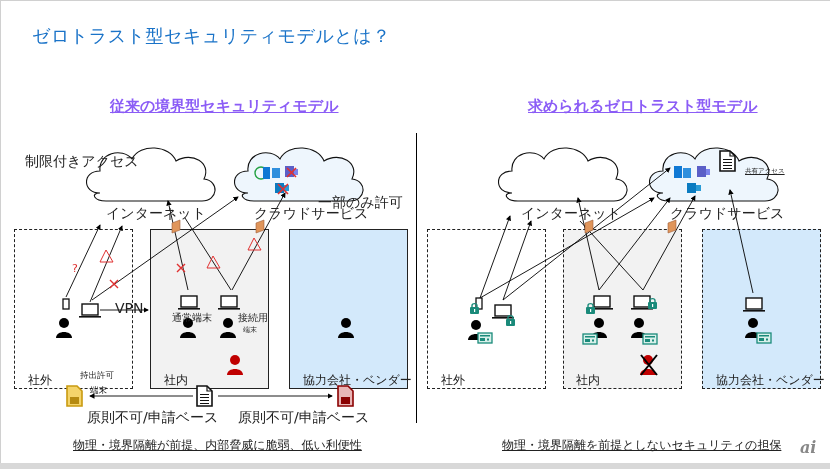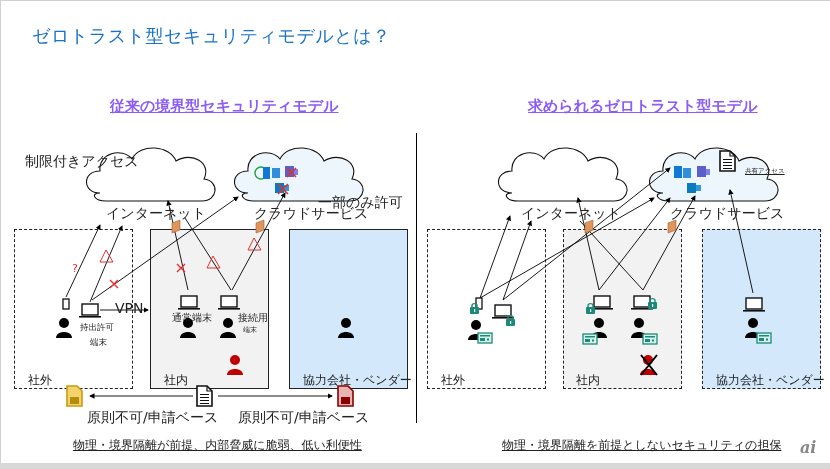--- a/index.html
+++ b/index.html
@@ -11,21 +11,21 @@
   .sec-title { position: absolute; top: 97px; font-size: 15px; font-weight: bold; color: #8b5cf6; text-decoration: underline; white-space: nowrap; }
   .caption { position: absolute; top: 437px; font-size: 12px; color: #222; text-decoration: underline; white-space: nowrap; }
   .divider { position: absolute; left: 416px; top: 133px; width: 1px; height: 290px; background: #000; }
   .zone { position: absolute; box-sizing: border-box; }
   .zone.dashed { border: 1.2px dashed #222; }
   .zone.solid { border: 1.5px solid #222; }
   .zone.gray { background: #f2f2f2; }
   .zone.blue { background: #d3e9fb; }
   .zone-label { position: absolute; font-size: 12px; color: #222; white-space: nowrap; }
   .lbl { position: absolute; font-size: 14px; color: #222; white-space: nowrap; }
-  .lbl-m { position: absolute; font-size: 9.5px; color: #222; white-space: nowrap; }
+  .lbl-m { position: absolute; font-size: 9.5px; color: #222; white-space: nowrap; margin-top: 48px; }
   svg.diagram { position: absolute; left: 0; top: 0; width: 830px; height: 469px; }
   .ai-logo { position: absolute; left: 800px; top: 438px; font-family: "DejaVu Serif", serif; font-style: italic; font-weight: bold; font-size: 16px; color: #888; }
 </style>
 </head>
 <body>
 
 <div class="frame"></div>
 <div class="bottom-bar"></div>
 
 <div class="title">ゼロトラスト型セキュリティモデルとは？</div>

